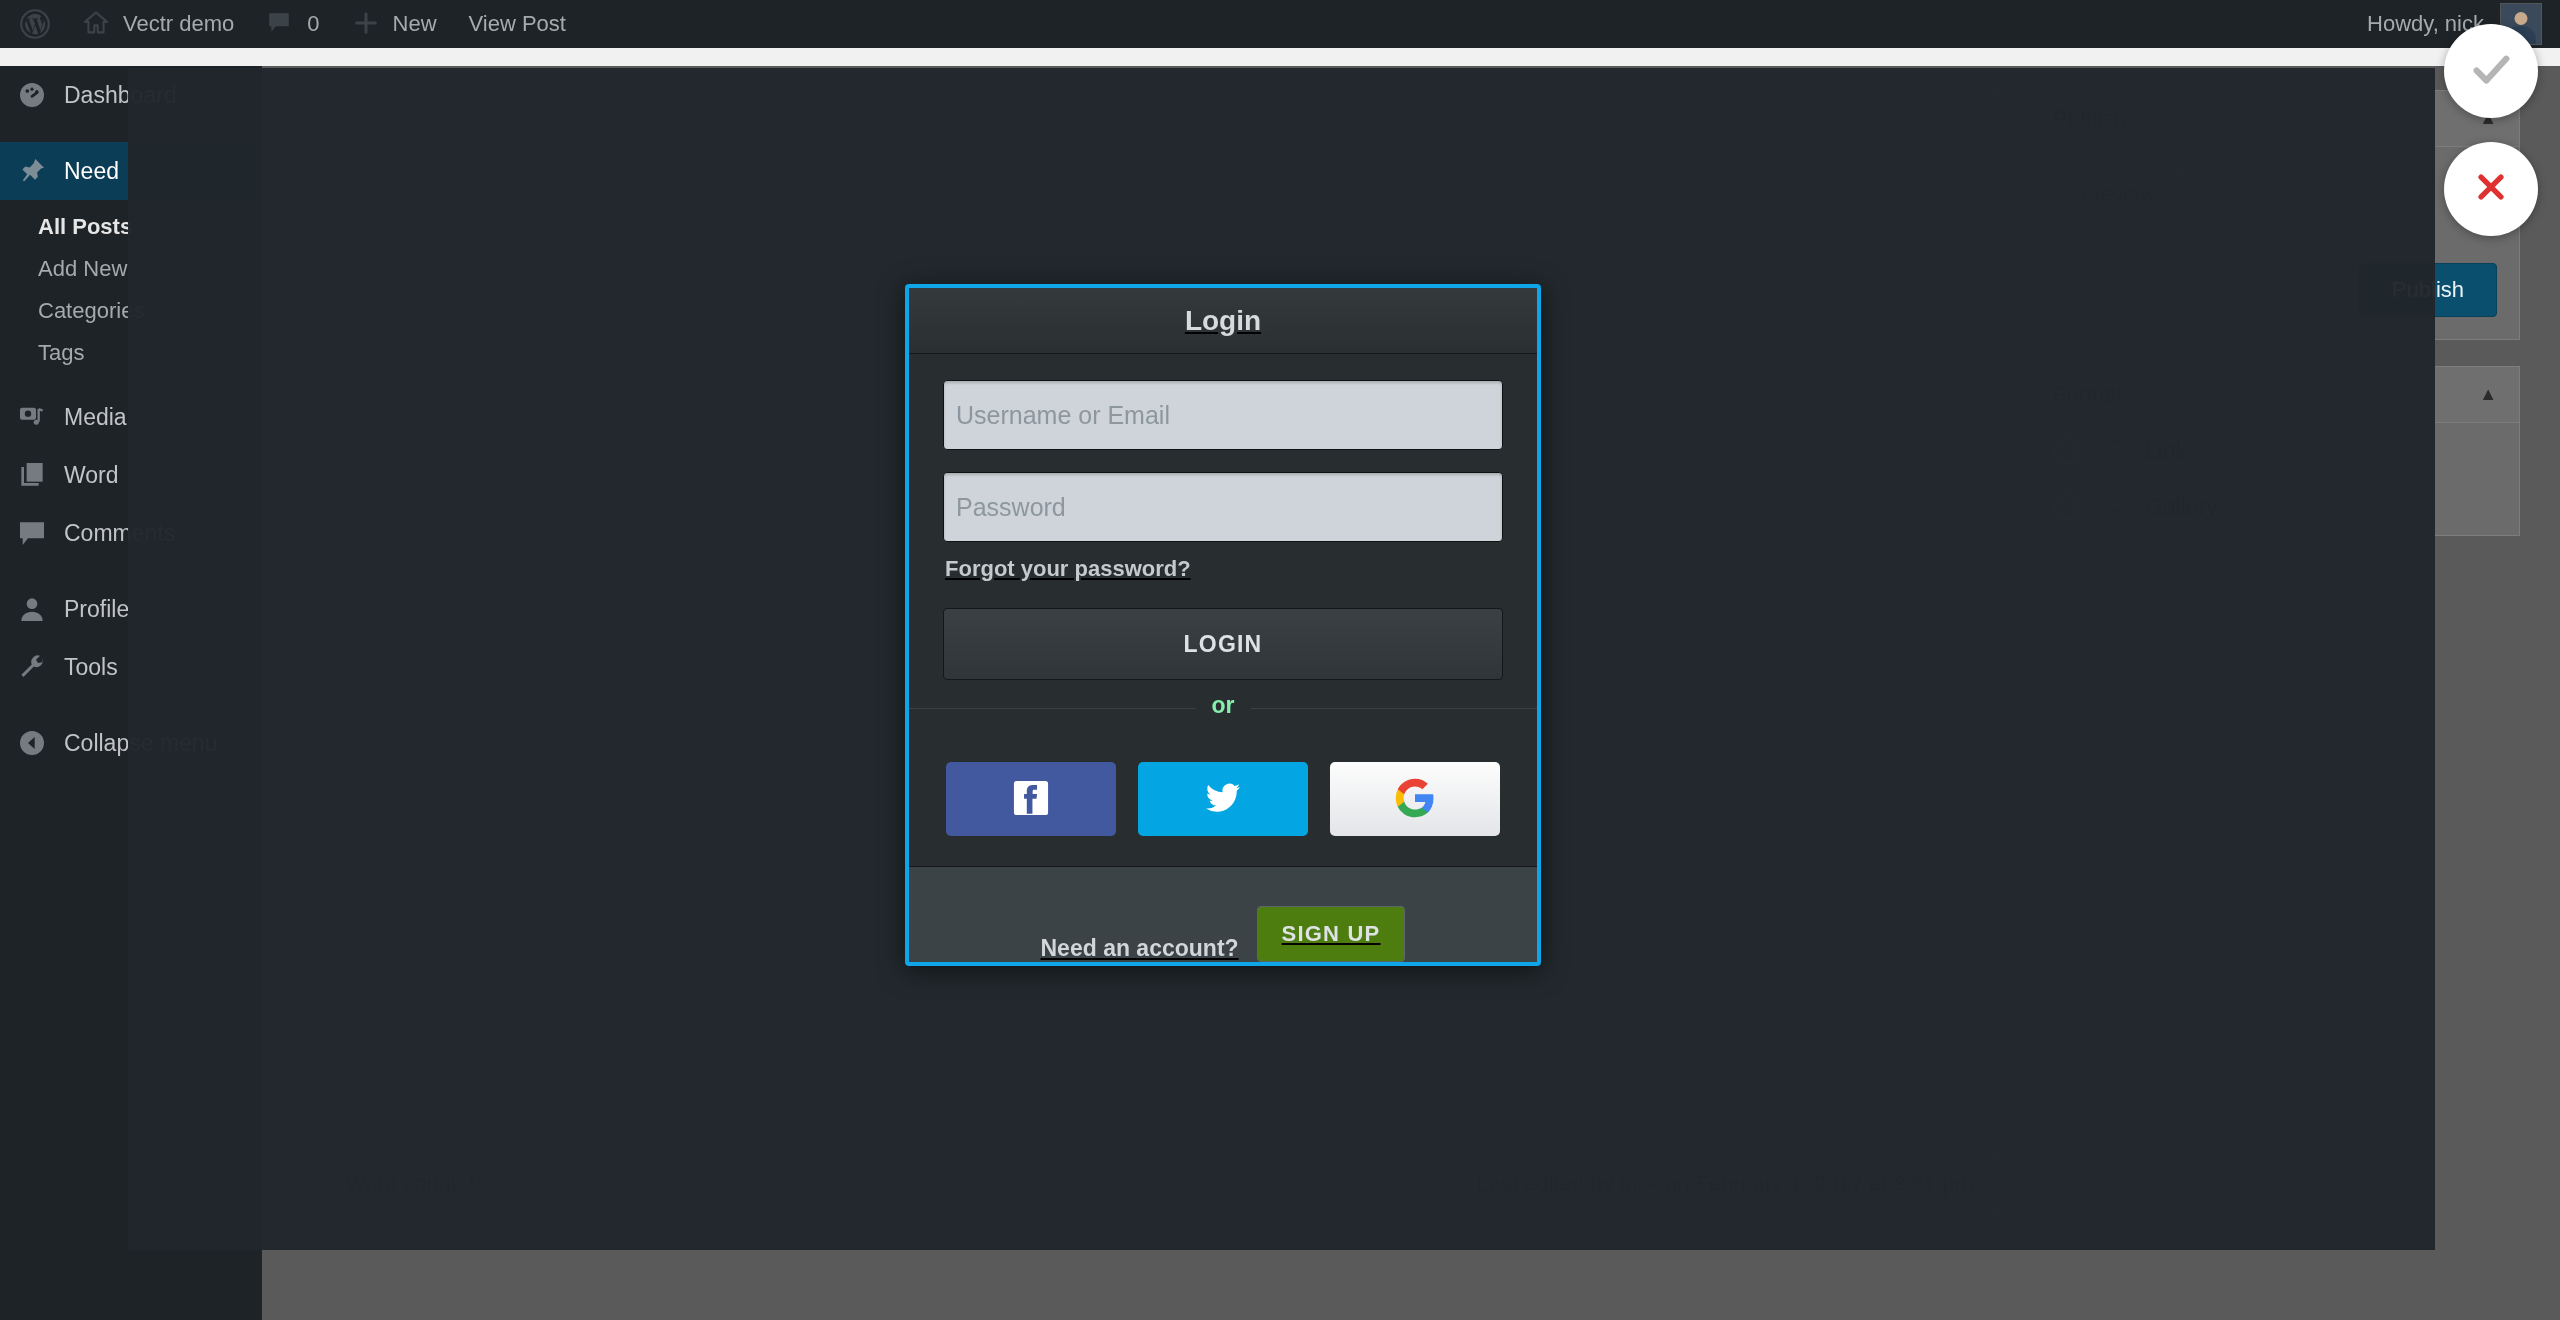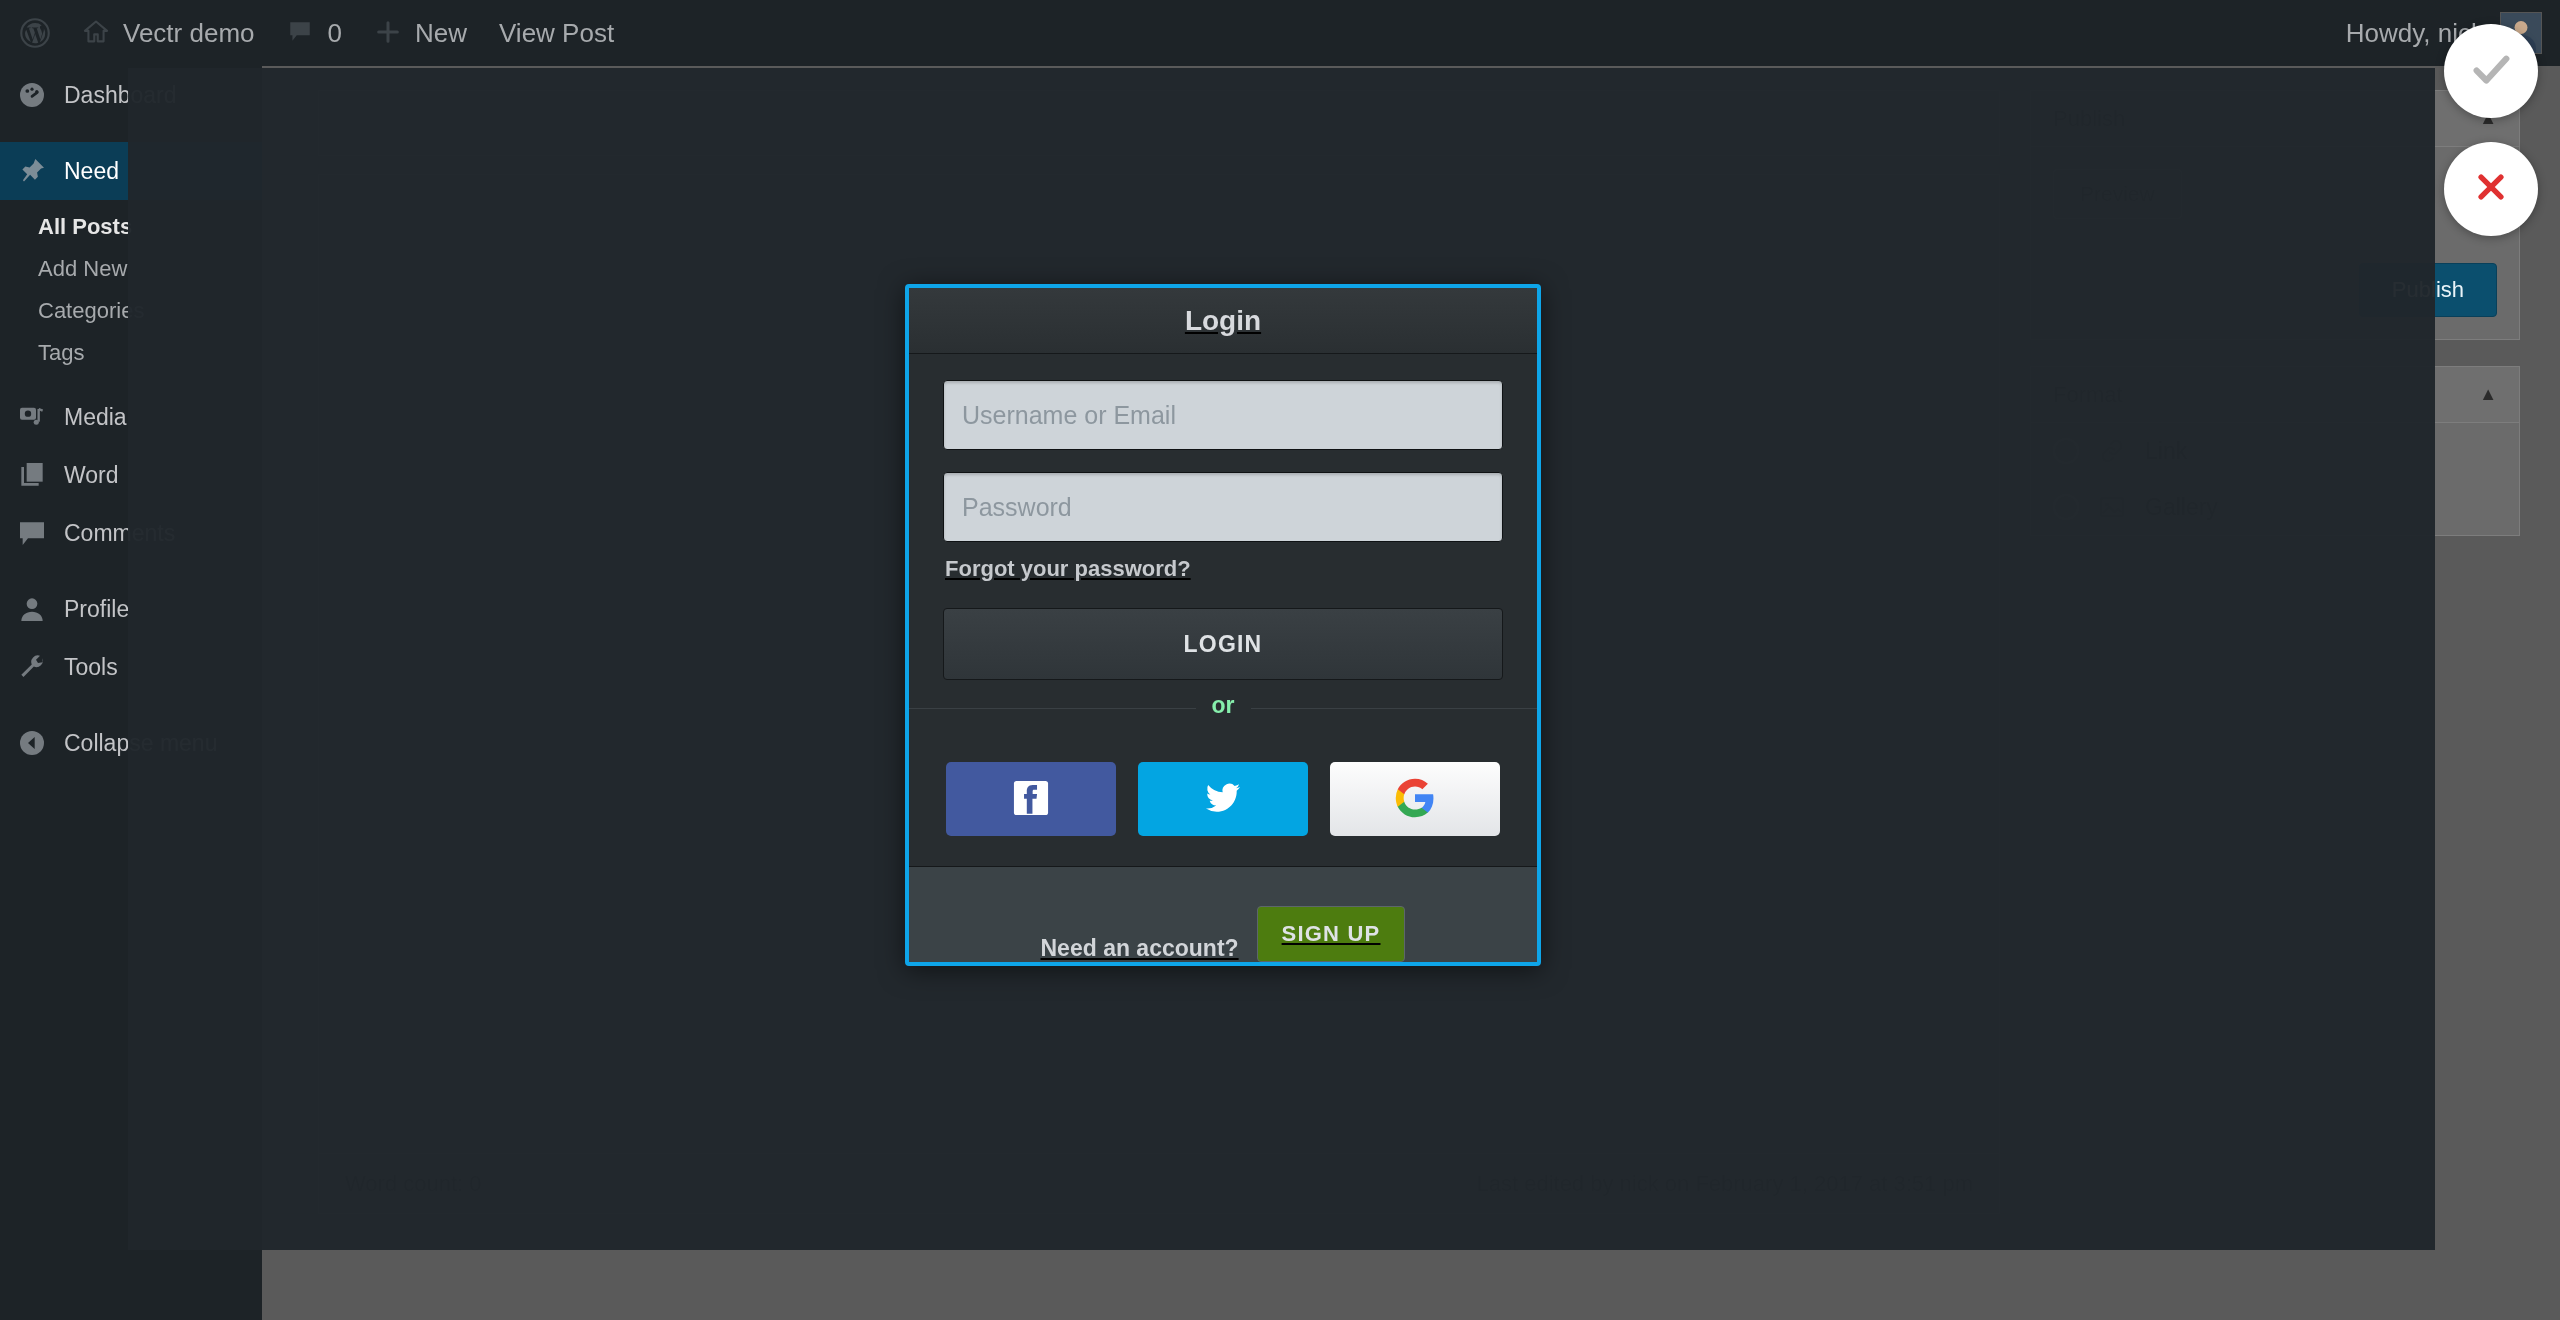--- a/index.html
+++ b/index.html
@@ -8,23 +8,23 @@
     overflow: hidden;
     background: #5a5a5a;
     font-family: "Liberation Sans", sans-serif;
   }
   #root { position: relative; width: 2560px; height: 1320px; }
 
   
   .wp-page { position: absolute; inset: 0; background: #f1f1f1; }
 
   .admin-bar {
-    position: absolute; top: 0; left: 0; right: 0; height: 66px;
+    position: absolute; top: 0; left: 0; right: 0; height: 48px;
     background: #1d2327; display: flex; align-items: center;
-    color: #a7aaad; font-size: 26px;
+    color: #a7aaad; font-size: 22px;
   }
   .ab-item {
     display: flex; align-items: center; gap: 11px;
     padding: 0 16px; height: 66px; color: #a7aaad;
   }
   .ab-item:first-child { padding-left: 20px; }
   .ab-spacer { flex: 1; }
   .ab-right { display: flex; align-items: center; gap: 16px; padding-right: 18px; }
   .avatar {
     width: 42px; height: 42px; background: #3a4a5a; border: 1px solid #555;
@@ -130,21 +130,21 @@
   .modal-head {
     height: 66px; display: flex; align-items: center; justify-content: center;
     background: linear-gradient(#34393c, #2a2f32);
     border-bottom: 1px solid #15181a;
     color: #d8dade; font-size: 28px; font-weight: bold;
   }
   .modal-body { padding: 26px 34px 0 34px; }
   .field {
     width: 100%; height: 70px; margin-bottom: 22px;
     background: #ced4d9; border: 1px solid #0f1214; border-radius: 4px;
-    padding: 0 18px; font-size: 25px; color: #2a2f32;
+    padding: 0 12px; font-size: 25px; color: #2a2f32;
     font-family: "Liberation Sans", sans-serif;
     box-shadow: inset 0 2px 3px rgba(0,0,0,.18);
   }
   .field::placeholder { color: #8d979f; }
   .forgot {
     font-size: 22px; font-weight: bold; color: #c6c9cd;
     margin: -8px 0 26px 2px; display: block;
   }
   .btn-login {
     width: 100%; height: 72px; margin-bottom: 28px;

